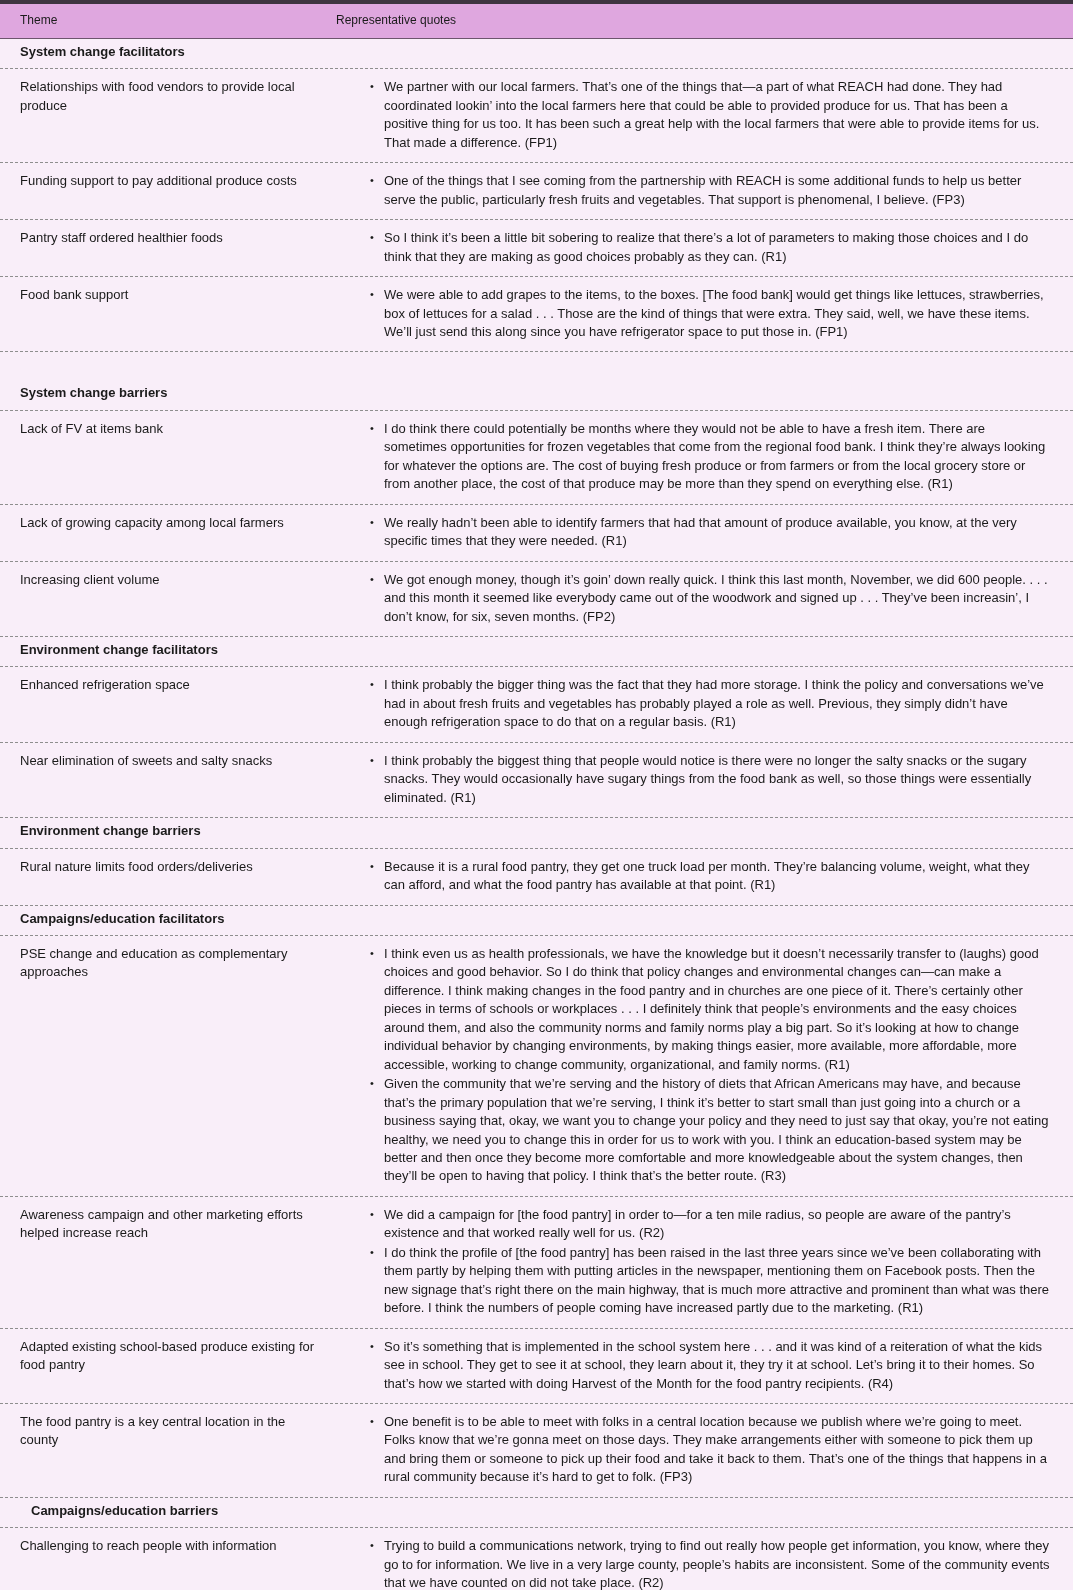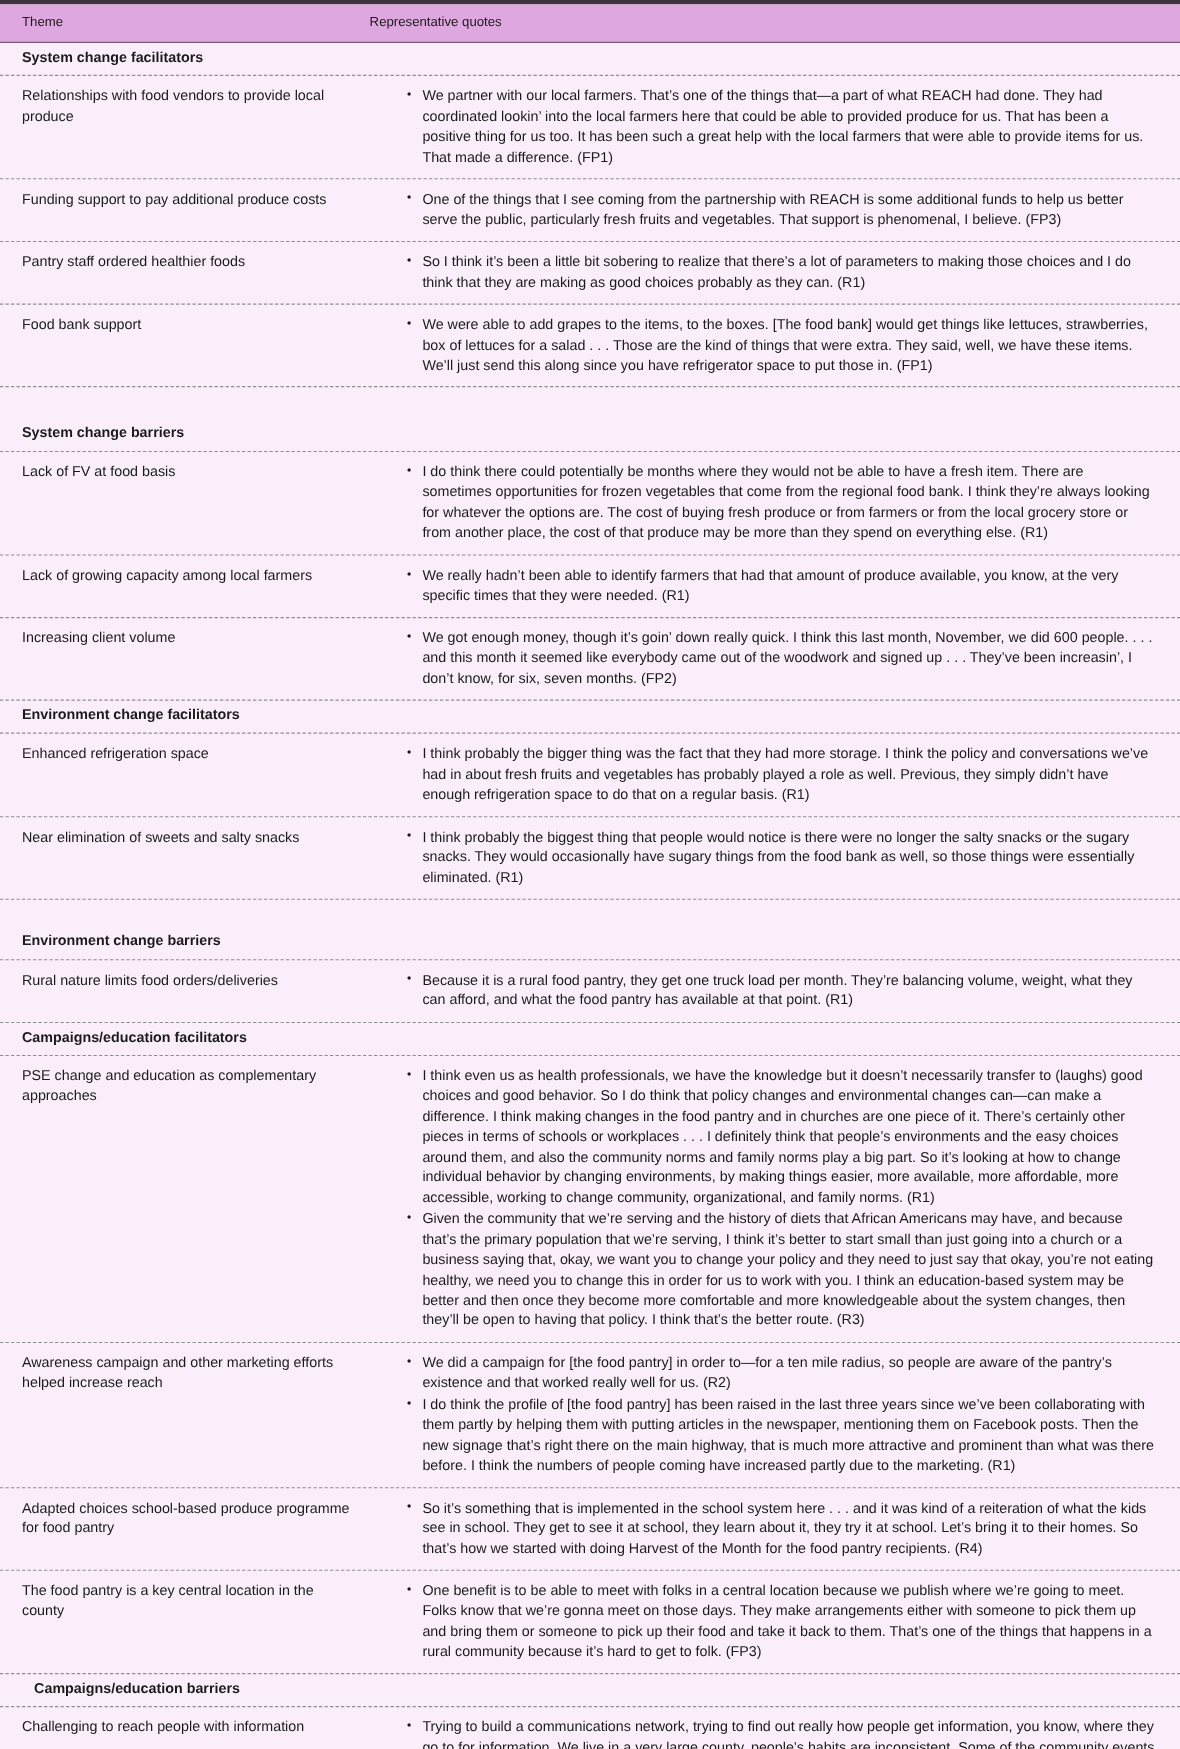--- a/index.html
+++ b/index.html
@@ -109,21 +109,21 @@
           <div class="quote-item">
             <span class="bullet">•</span>
             <span class="quote-text">We were able to add grapes to the items, to the boxes. [The food bank] would get things like lettuces, strawberries, box of lettuces for a salad . . . Those are the kind of things that were extra. They said, well, we have these items. We’ll just send this along since you have refrigerator space to put those in. (FP1)</span>
           </div>
         </div>
       </div>
       <div class="row section-row">
         <div class="col-theme" style="flex: 1 1 auto; margin-top: 28px;">System change barriers</div>
       </div>
       <div class="row data-row">
-        <div class="col-theme">Lack of FV at food basis</div>
+        <div class="col-theme">Lack of FV at items bank</div>
         <div class="col-quotes">
           <div class="quote-item">
             <span class="bullet">•</span>
             <span class="quote-text">I do think there could potentially be months where they would not be able to have a fresh item. There are sometimes opportunities for frozen vegetables that come from the regional food bank. I think they’re always looking for whatever the options are. The cost of buying fresh produce or from farmers or from the local grocery store or from another place, the cost of that produce may be more than they spend on everything else. (R1)</span>
           </div>
         </div>
       </div>
       <div class="row data-row">
         <div class="col-theme">Lack of growing capacity among local farmers</div>
         <div class="col-quotes">
@@ -157,21 +157,21 @@
       <div class="row data-row">
         <div class="col-theme">Near elimination of sweets and salty snacks</div>
         <div class="col-quotes">
           <div class="quote-item">
             <span class="bullet">•</span>
             <span class="quote-text">I think probably the biggest thing that people would notice is there were no longer the salty snacks or the sugary snacks. They would occasionally have sugary things from the food bank as well, so those things were essentially eliminated. (R1)</span>
           </div>
         </div>
       </div>
       <div class="row section-row">
-        <div class="col-theme" style="flex: 1 1 auto; margin-top: 24px;">Environment change barriers</div>
+        <div class="col-theme" style="flex: 1 1 auto;">Environment change barriers</div>
       </div>
       <div class="row data-row">
         <div class="col-theme">Rural nature limits food orders/deliveries</div>
         <div class="col-quotes">
           <div class="quote-item">
             <span class="bullet">•</span>
             <span class="quote-text">Because it is a rural food pantry, they get one truck load per month. They’re balancing volume, weight, what they can afford, and what the food pantry has available at that point. (R1)</span>
           </div>
         </div>
       </div>
@@ -198,21 +198,21 @@
             <span class="bullet">•</span>
             <span class="quote-text">We did a campaign for [the food pantry] in order to—for a ten mile radius, so people are aware of the pantry’s existence and that worked really well for us. (R2)</span>
           </div>
           <div class="quote-item">
             <span class="bullet">•</span>
             <span class="quote-text">I do think the profile of [the food pantry] has been raised in the last three years since we’ve been collaborating with them partly by helping them with putting articles in the newspaper, mentioning them on Facebook posts. Then the new signage that’s right there on the main highway, that is much more attractive and prominent than what was there before. I think the numbers of people coming have increased partly due to the marketing. (R1)</span>
           </div>
         </div>
       </div>
       <div class="row data-row">
-        <div class="col-theme">Adapted choices school-based produce programme for food pantry</div>
+        <div class="col-theme">Adapted existing school-based produce existing for food pantry</div>
         <div class="col-quotes">
           <div class="quote-item">
             <span class="bullet">•</span>
             <span class="quote-text">So it’s something that is implemented in the school system here . . . and it was kind of a reiteration of what the kids see in school. They get to see it at school, they learn about it, they try it at school. Let’s bring it to their homes. So that’s how we started with doing Harvest of the Month for the food pantry recipients. (R4)</span>
           </div>
         </div>
       </div>
       <div class="row data-row">
         <div class="col-theme">The food pantry is a key central location in the county</div>
         <div class="col-quotes">

